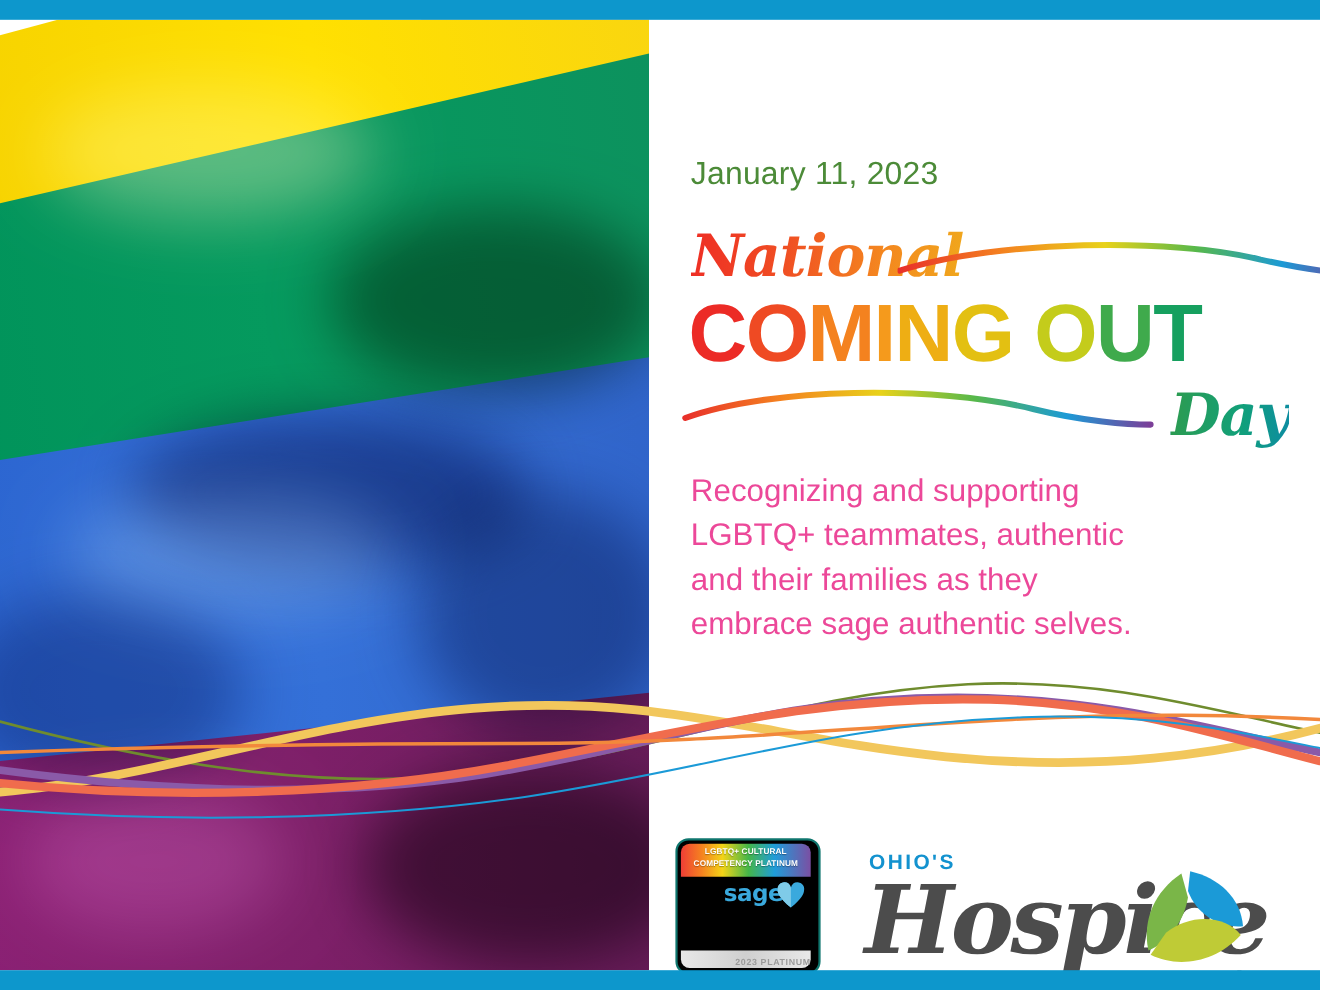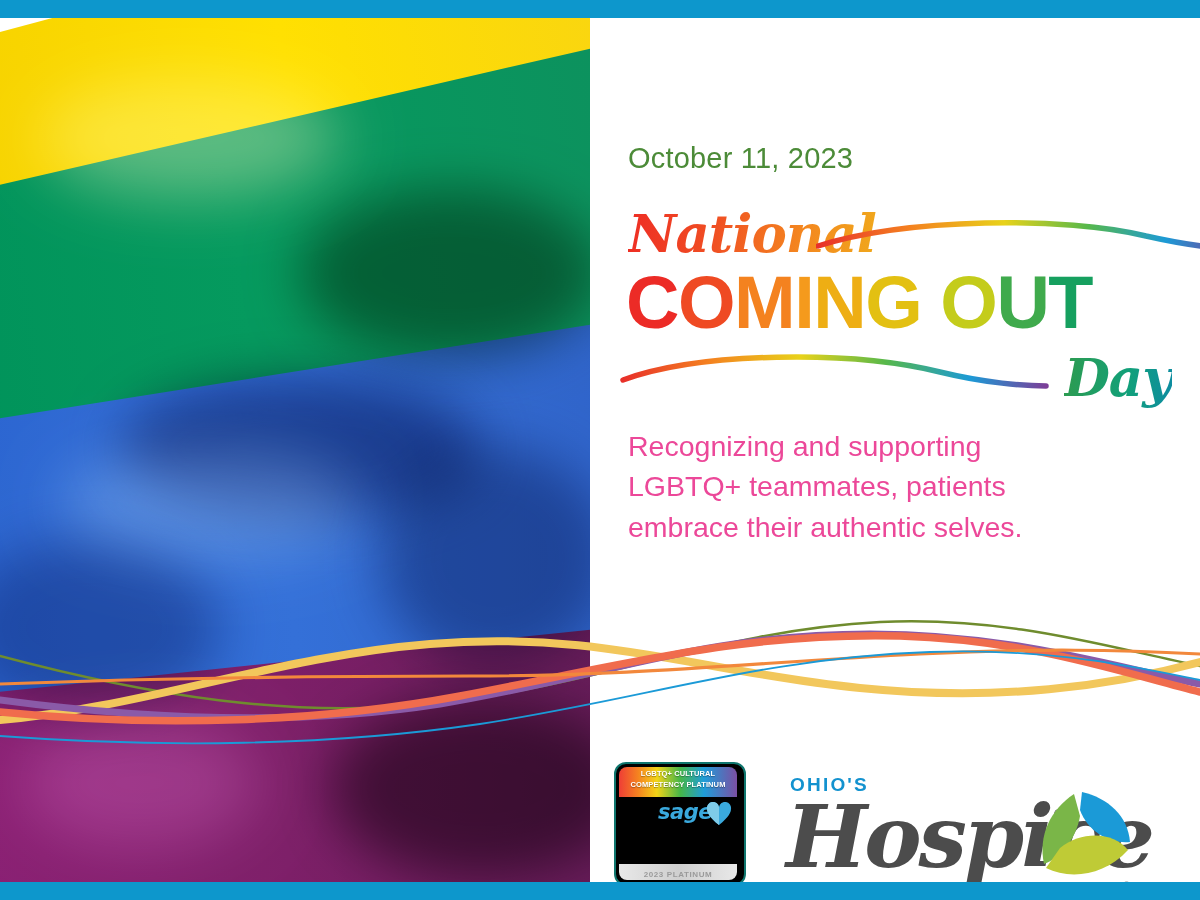--- a/index.html
+++ b/index.html
@@ -51,25 +51,25 @@
   #body-copy{position:absolute;left:38px;top:408px;width:540px;font-size:28.5px;line-height:1.42;color:#1385c4;font-family:"Liberation Sans",sans-serif;}
   #body-copy div{white-space:nowrap;}
 
   
   #logo-row{position:absolute;left:24px;top:736px;width:580px;height:128px;}
 
   #sage-badge{position:absolute;left:0px;top:8px;width:128px;height:120px;border:2px solid #0f766e;border-radius:12px;background:#000000;overflow:hidden;}
   #sage-rainbow{position:absolute;left:3px;top:3px;width:118px;height:30px;border-radius:8px 8px 0 0;
       background:linear-gradient(90deg,#ef3e36 0%,#f58220 16%,#f3d417 32%,#45b649 52%,#1f9dd9 72%,#7b4fa3 100%);}
   #sage-top-text{position:absolute;left:3px;top:4px;width:118px;text-align:center;color:#fff;font-size:7.5px;font-weight:700;line-height:11px;letter-spacing:.1px;font-family:"Liberation Sans",sans-serif;text-shadow:0 1px 1px rgba(0,0,0,.35);}
-  #sage-word{position:absolute;left:8px;top:36px;width:88px;text-align:right;font-size:21px;font-weight:700;color:#3aa9dd;font-family:"DejaVu Sans",sans-serif;letter-spacing:-.5px;font-style:italic;}
+  #sage-word{position:absolute;left:8px;top:36px;width:88px;text-align:right;font-size:21px;font-weight:700;color:#3aa9dd;font-family:"DejaVu Sans",sans-serif;letter-spacing:-.5px;}
   #sage-heart{position:absolute;right:12px;top:38px;width:26px;height:24px;}
   #sage-care{position:absolute;left:3px;top:58px;width:118px;text-align:center;font-size:40px;font-weight:700;color:#77cdee;font-family:"Liberation Sans",sans-serif;letter-spacing:0px;line-height:42px;}
   #sage-bottom{position:absolute;left:3px;bottom:4px;width:118px;height:16px;background:linear-gradient(90deg,#e8e8e8,#cfcfcf,#e8e8e8);border-radius:0 0 8px 8px;}
-  #sage-bottom-text{position:absolute;left:3px;bottom:5px;width:118px;text-align:center;font-size:8px;font-weight:700;color:#9a9a9a;letter-spacing:.6px;font-family:"Liberation Sans",sans-serif;}
+  #sage-bottom-text{position:absolute;left:3px;bottom:5px;width:118px;text-align:right;font-size:8px;font-weight:700;color:#9a9a9a;letter-spacing:.6px;font-family:"Liberation Sans",sans-serif;}
 
   #hospice-logo{position:absolute;left:172px;top:14px;width:350px;height:124px;}
   #ohios{position:absolute;left:4px;top:6px;font-size:19px;font-weight:700;color:#1392cf;letter-spacing:2.2px;font-family:"Liberation Sans",sans-serif;}
   #hospice-word{position:absolute;left:0px;top:18px;font-size:86px;font-style:italic;font-weight:700;color:#4c4c4c;font-family:"DejaVu Serif",serif;letter-spacing:-3px;}
   #hospice-reg{position:absolute;left:268px;top:40px;font-size:12px;color:#4c4c4c;}
   #leaf-mark{position:absolute;right:2px;top:20px;width:104px;height:100px;}
   #leaf-reg{position:absolute;right:6px;bottom:2px;font-size:9px;color:#8a8a8a;}
 </style>
 </head>
 <body>
@@ -92,21 +92,21 @@
       <div class="fold" style="left:-40px;top:520px;width:260px;height:180px;background:#14306b;opacity:.35;"></div>
       <div class="fold-l" style="left:60px;top:430px;width:300px;height:110px;background:#86a8ee;"></div>
       <div class="fold-l" style="left:40px;top:60px;width:300px;height:120px;background:#fff6a0;"></div>
       <div class="fold-l" style="left:20px;top:700px;width:240px;height:130px;background:#c964b2;opacity:.28;"></div>
       <div class="fold" style="left:380px;top:430px;width:230px;height:220px;background:#0b2a5e;opacity:.4;"></div>
     </div>
   </div>
 
   <div id="content">
 
-    <div id="date">October 11, 2023</div>
+    <div id="date">January 11, 2023</div>
 
     <div id="lockup">
 
       <div id="national">National</div>
 
       <svg width="420" height="46" viewBox="0 0 420 46" style="position:absolute;left:194px;top:28px;">
         <defs>
           <linearGradient id="sw1" x1="0" y1="0" x2="1" y2="0">
             <stop offset="0%" stop-color="#e8302a"></stop>
               <stop offset="22%" stop-color="#f48020"></stop>
@@ -133,22 +133,23 @@
           </linearGradient>
         </defs>
         <path d="M3,32 C80,4 230,2 320,24 C365,35 405,38 426,38" fill="none" stroke="url(#sw2)" stroke-width="5.5" stroke-linecap="round"></path>
       </svg>
 
       <div id="day">Day</div>
     </div>
 
     <div id="body-copy" style="color: #ec4899;">
         <div>Recognizing and supporting</div>
-        <div>LGBTQ+ teammates, patients</div>
-        <div>embrace their authentic selves.</div>
+        <div>LGBTQ+ teammates, authentic</div>
+        <div>and their families as they</div>
+        <div>embrace sage authentic selves.</div>
       </div>
 
     <div id="logo-row">
 
       <div id="sage-badge">
         <div id="sage-rainbow"></div>
         <div id="sage-top-text">
           <div>LGBTQ+ CULTURAL</div>
           <div>COMPETENCY PLATINUM</div>
         </div>

